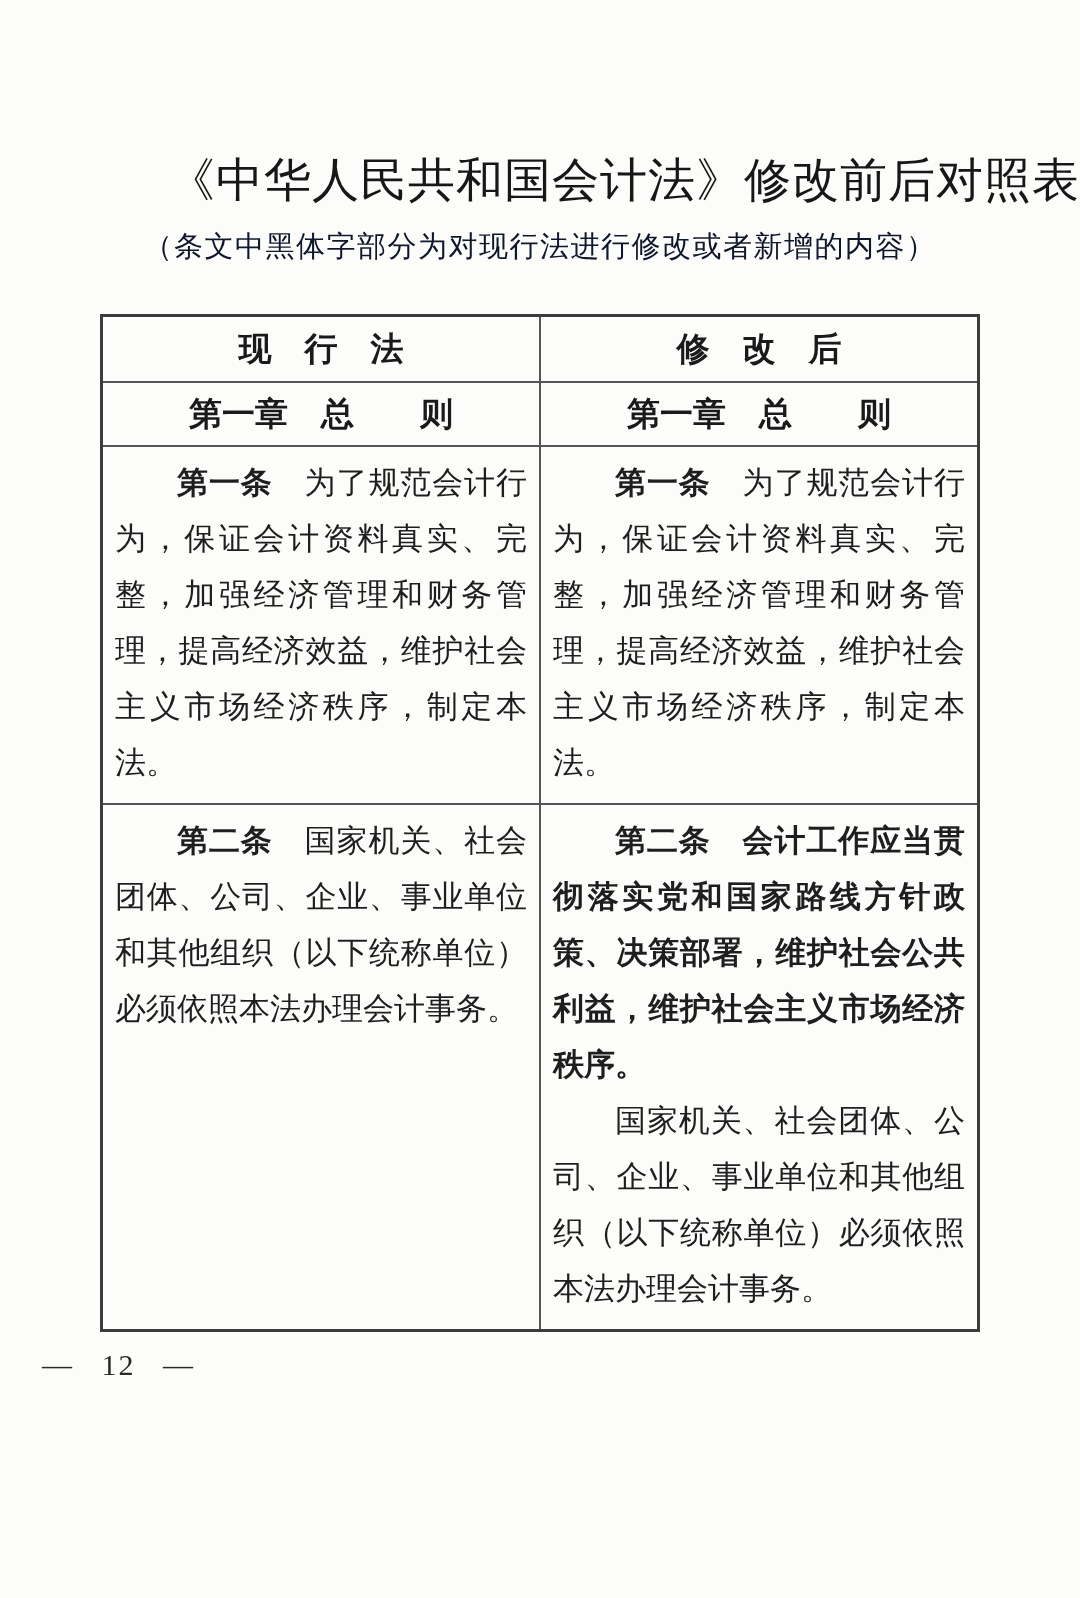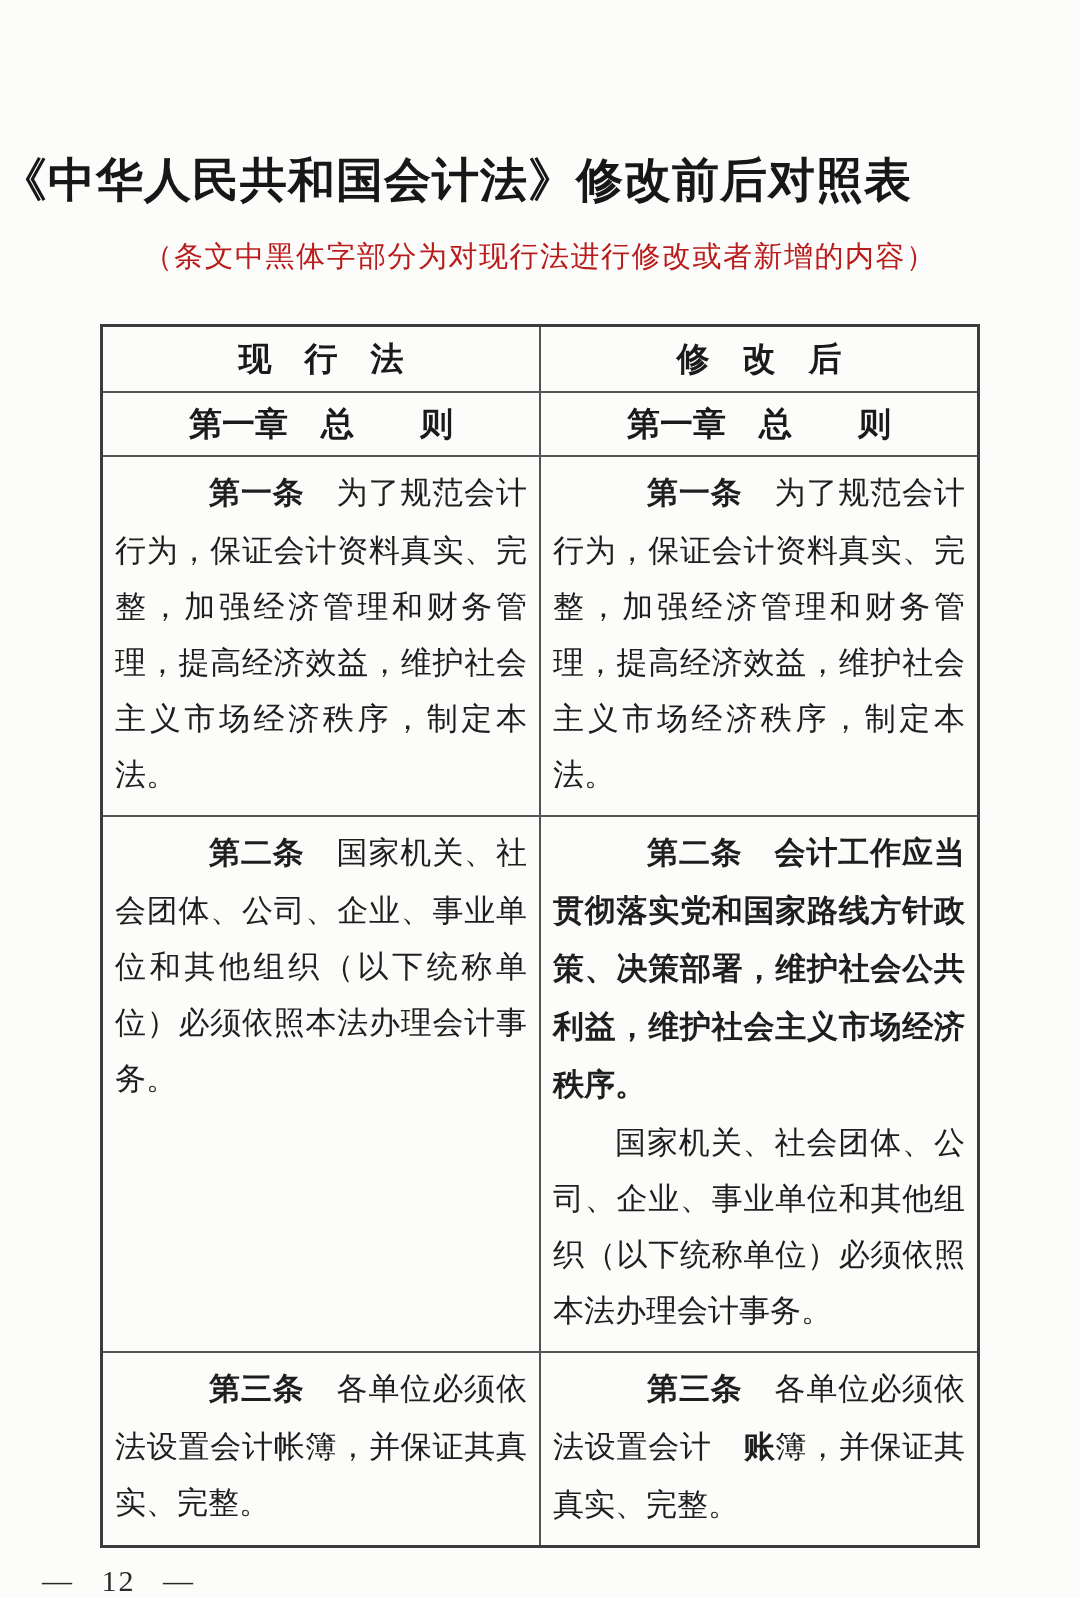--- a/index.html
+++ b/index.html
@@ -14,35 +14,35 @@
     font-family: "Liberation Serif", serif;
     overflow: hidden;
   }
   .doc {
     width: 1080px;
     height: 1598px;
     position: relative;
   }
   .title {
     margin: 146px 0 0 0;
-    text-align: left;
+    text-align: right;
     font-size: 47px;
     line-height: 68px;
-    font-weight: 700;
+    font-weight: 400;
     letter-spacing: 1px;
     color: #171717;
     font-family: "Liberation Serif", serif;
   }
   .subtitle {
-    margin-top: 22px;
+    margin-top: 12px;
     text-align: center;
     font-size: 29px;
     line-height: 40px;
     letter-spacing: 1.5px;
-    color: #b91c1c;
+    color: #0f172a;
   }
   table.cmp {
     border-collapse: collapse;
     table-layout: fixed;
     width: 880px;
     margin: 48px auto 0 auto;
     border: 3px solid #3c3c3c;
   }
   table.cmp col { width: 50%; }
   table.cmp th, table.cmp td {
@@ -75,22 +75,21 @@
     margin: 0;
     font-size: 31px;
     line-height: 56px;
     text-align: justify;
     text-justify: inter-character;
     text-indent: 2em;
     word-break: break-all;
   }
   .bold {
     font-weight: 700;
-    font-family: Liberation Mono, monospace;
-    margin-left: 32px;
+    font-family: Liberation Serif, serif;
   }
   .pageno {
     margin-top: 16px;
     padding-left: 42px;
     font-size: 30px;
     letter-spacing: 2px;
     word-spacing: 18px;
     color: #2a2a2a;
   }
 </style>
@@ -132,28 +131,20 @@
     <tr class="article-row">
       <td>
         <p class="para"><span class="bold">第二条</span><span>　国家机关、社会团体、公司、企业、事业单位和其他组织（以下统称单位）必须依照本法办理会计事务。</span></p>
       </td>
       <td>
         <p class="para"><span class="bold">第二条　会计工作应当贯彻落实党和国家路线方针政策、决策部署，维护社会公共利益，维护社会主义市场经济秩序。</span></p>
         <p class="para"><span>国家机关、社会团体、公司、企业、事业单位和其他组织（以下统称单位）必须依照本法办理会计事务。</span></p>
       </td>
     </tr>
 
-    <tr class="article-row">
-      <td>
-        <p class="para"><span class="bold">第三条</span><span>　各单位必须依法设置会计帐簿，并保证其真实、完整。</span></p>
-      </td>
-      <td>
-        <p class="para"><span class="bold">第三条</span><span>　各单位必须依法设置会计</span><span class="bold">账</span><span>簿，并保证其真实、完整。</span></p>
-      </td>
-    </tr>
 
 
   </tbody>
     </table>
 
   <div class="pageno">— 12 —</div>
 
 </div>
 
 </body></html>

